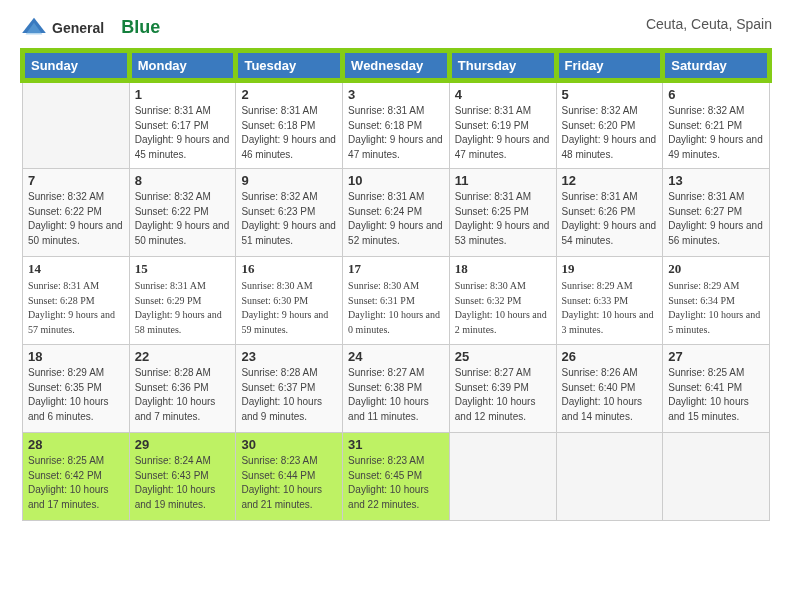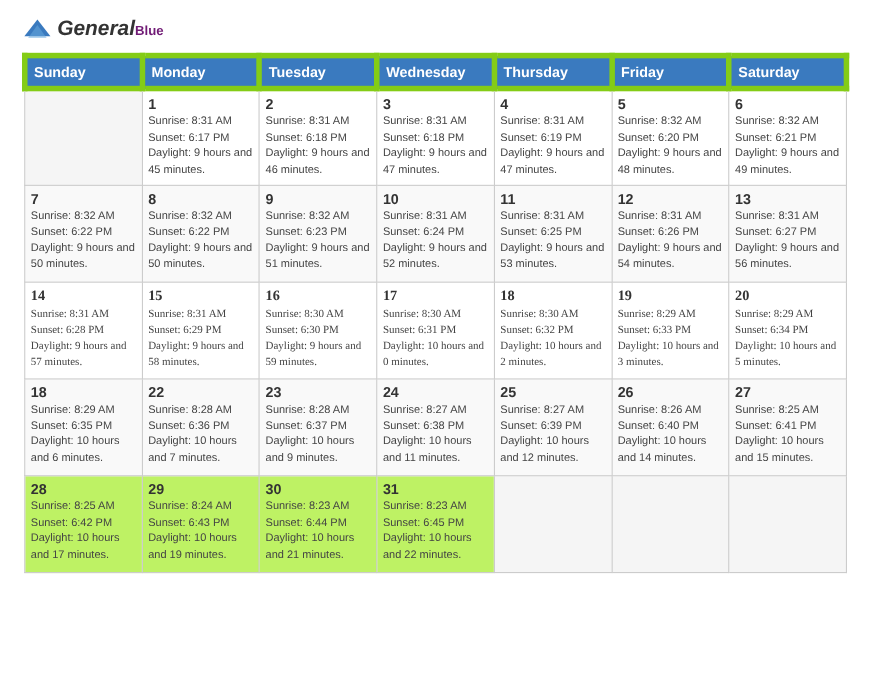--- a/index.html
+++ b/index.html
@@ -96,24 +96,25 @@
 <body>
 
 <div class="page">
   <div class="header">
     <div class="logo">
       <svg class="logo-icon" viewBox="0 0 32 26" fill="none" xmlns="http://www.w3.org/2000/svg">
         <polygon points="16,2 30,20 2,20" fill="#3a7abf"></polygon>
         <polygon points="16,8 26,22 6,22" fill="#6aabdf" opacity="0.5"></polygon>
       </svg>
       <span>
-        <span style="font-size:19px;font-weight:bold;color:#333;font-style:italic;">General</span><span style="font-size:12px;font-weight:bold;color:#701a75;">Blue</span>
+        <span style="font-size:14px;font-weight:bold;color:#333;">General</span><span style="font-size:18px;font-weight:bold;color:#15803d;margin-left:17px;">Blue</span>
       </span>
     </div>
     <div class="title-area">
+      <div class="subtitle">Ceuta, Ceuta, Spain</div>
     </div>
   </div>
 
   <table class="calendar">
     <thead>
       <tr>
         <th>Sunday</th>
         <th>Monday</th>
         <th>Tuesday</th>
         <th>Wednesday</th>

